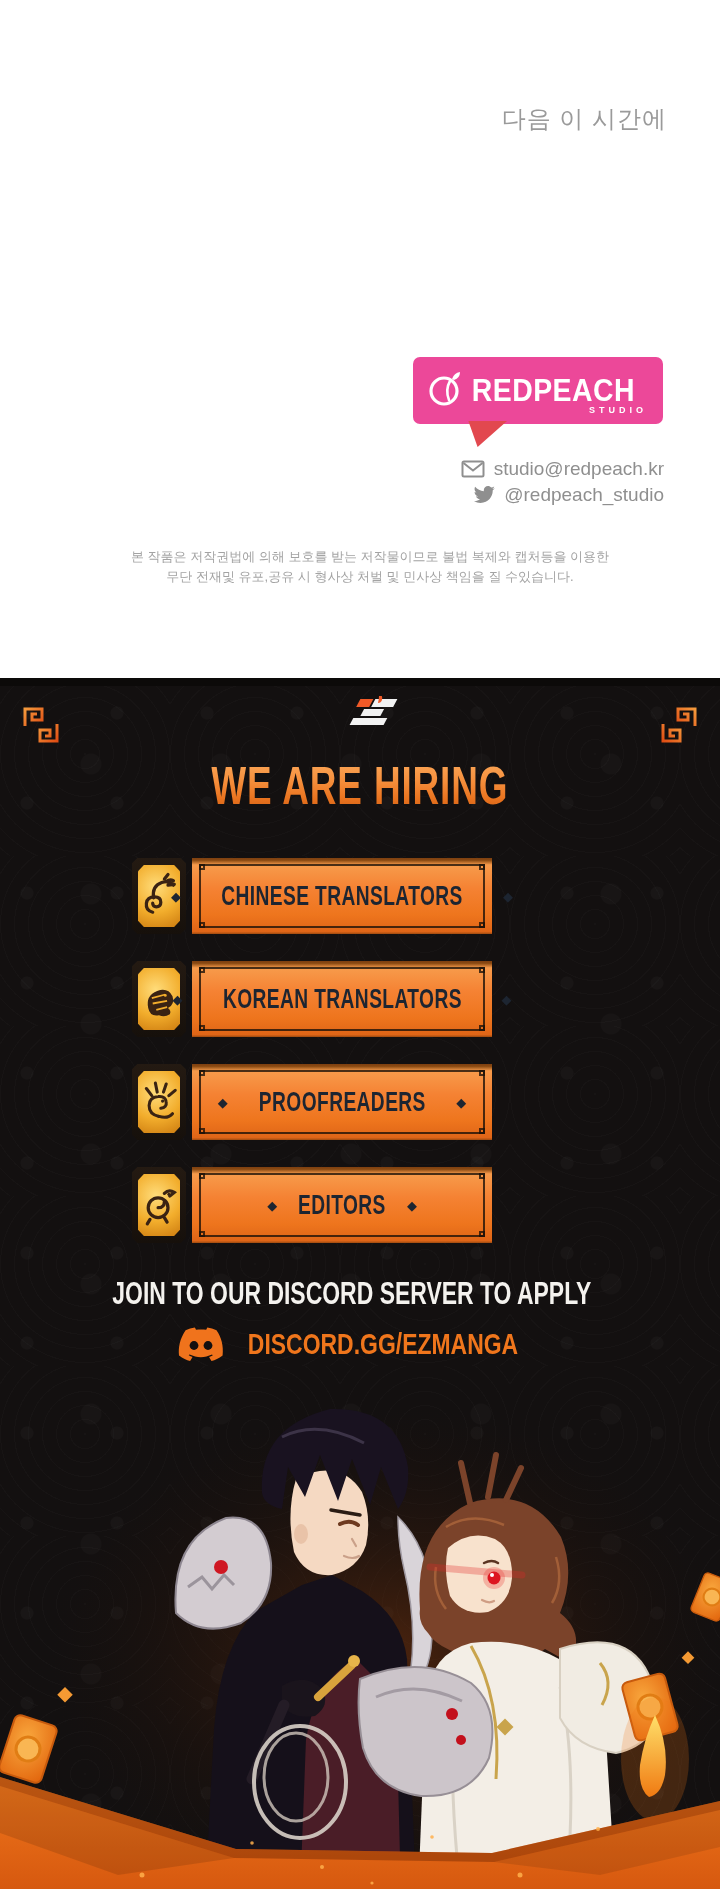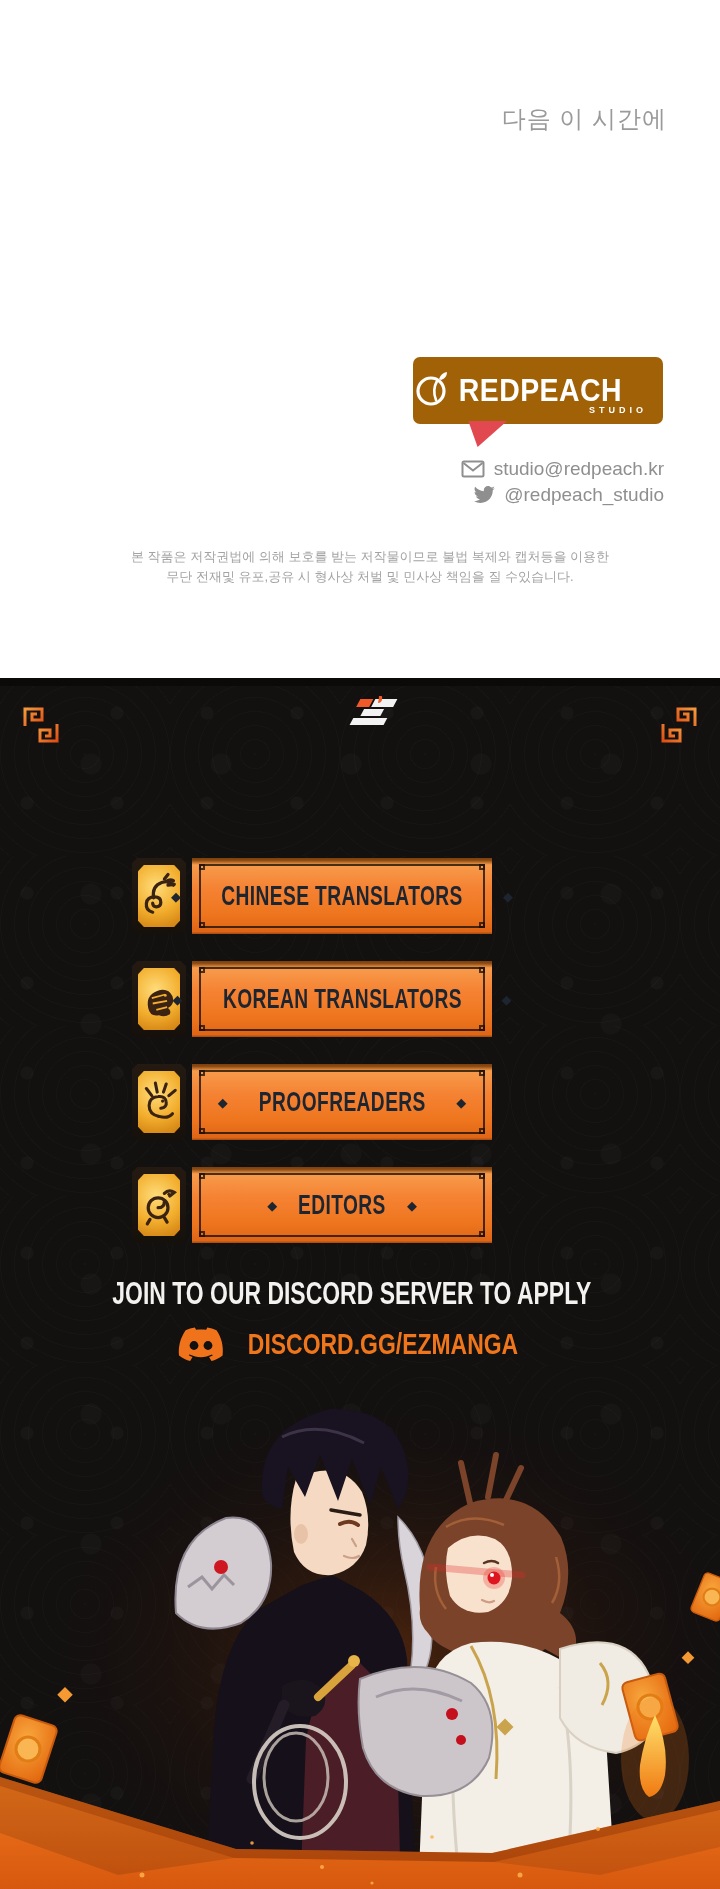--- a/index.html
+++ b/index.html
@@ -16,22 +16,22 @@
   .top-section { position:absolute; top:0; left:0; width:720px; height:875px; background:#ffffff; }
 
   .next-time {
     position:absolute; top:103px; right:53px;
     font-size:24px; color:#9a9a9a; letter-spacing:1px;
   }
 
   .rp-logo { position:absolute; top:357px; left:413px; width:250px; height:92px; }
   .rp-bubble {
     position:absolute; top:0; left:0; width:250px; height:67px;
-    background:#a16207; border-radius:7px;
-    display:flex; align-items:center; padding-left:0;
+    background:#ec4899; border-radius:7px;
+    display:flex; align-items:center; padding-left:13px;
   }
   .rp-tail {
     position:absolute; top:64px; left:52px; width:42px; height:26px;
     background:#e2484f;
     clip-path:polygon(8% 0, 100% 0, 30% 100%);
   }
   .rp-brand {
     color:#ffffff; font-weight:bold; font-size:29px; letter-spacing:0.5px;
     display:inline-block; transform:scale(0.98,1.1); margin-left:6px;
   }
@@ -216,20 +216,21 @@
         <g transform="skewX(-28) translate(14,0)">
           <rect x="26" y="3" width="13" height="8" fill="#f05a28"></rect>
           <rect x="41" y="3" width="22" height="8" fill="#f2f2f2"></rect>
           <rect x="35" y="13" width="20" height="7" fill="#f2f2f2"></rect>
           <rect x="29" y="22" width="34" height="7" fill="#f2f2f2"></rect>
         </g>
         <path d="M57,0 q4,-2 3,4 q-1,3 -4,3 q1,-4 1,-7 Z" fill="#f05a28"></path>
       </svg>
     </span>
 
+    <h1 class="hiring-title"><span class="grad">WE ARE HIRING</span></h1>
 
     <div class="roles">
 
       <div class="role-row">
         <div class="role-icon">
           <span class="plaque">
             <svg width="36" height="52" viewBox="0 0 40 56">
               <g fill="none" stroke="#3a2313" stroke-width="3.6" stroke-linecap="round">
                 <path d="M13,46 q-8,-2 -7,-10 q1,-7 9,-7 q7,0 7,6 q0,5 -5,5 q-4,0 -4,-4"></path>
                 <path d="M14,30 q-2,-13 9,-17 q9,-3 13,3"></path>

